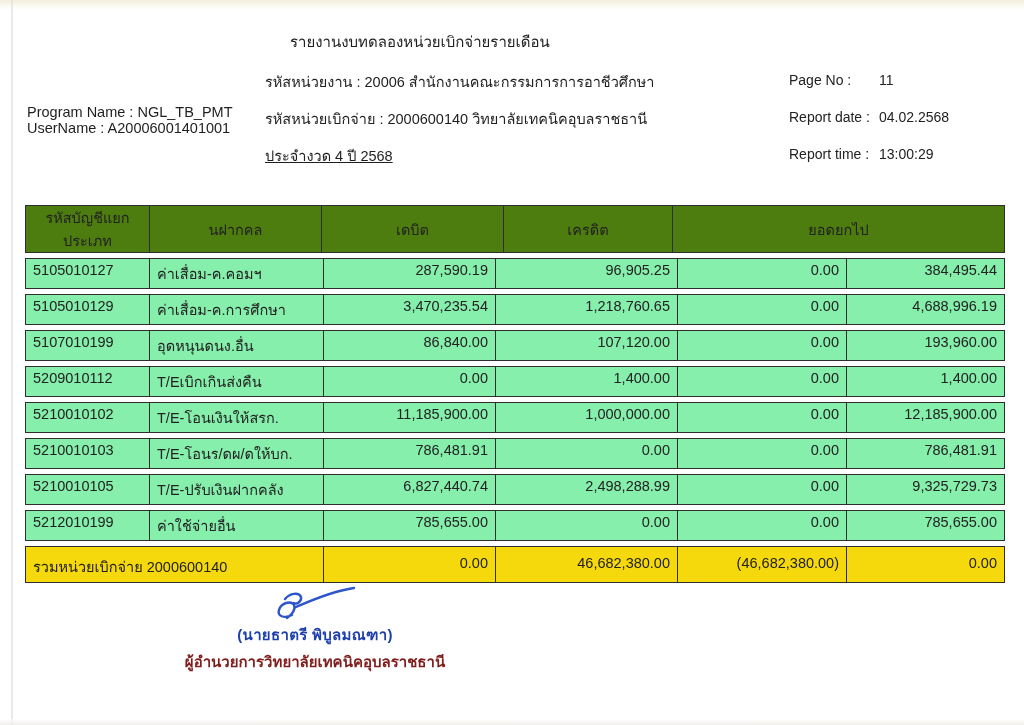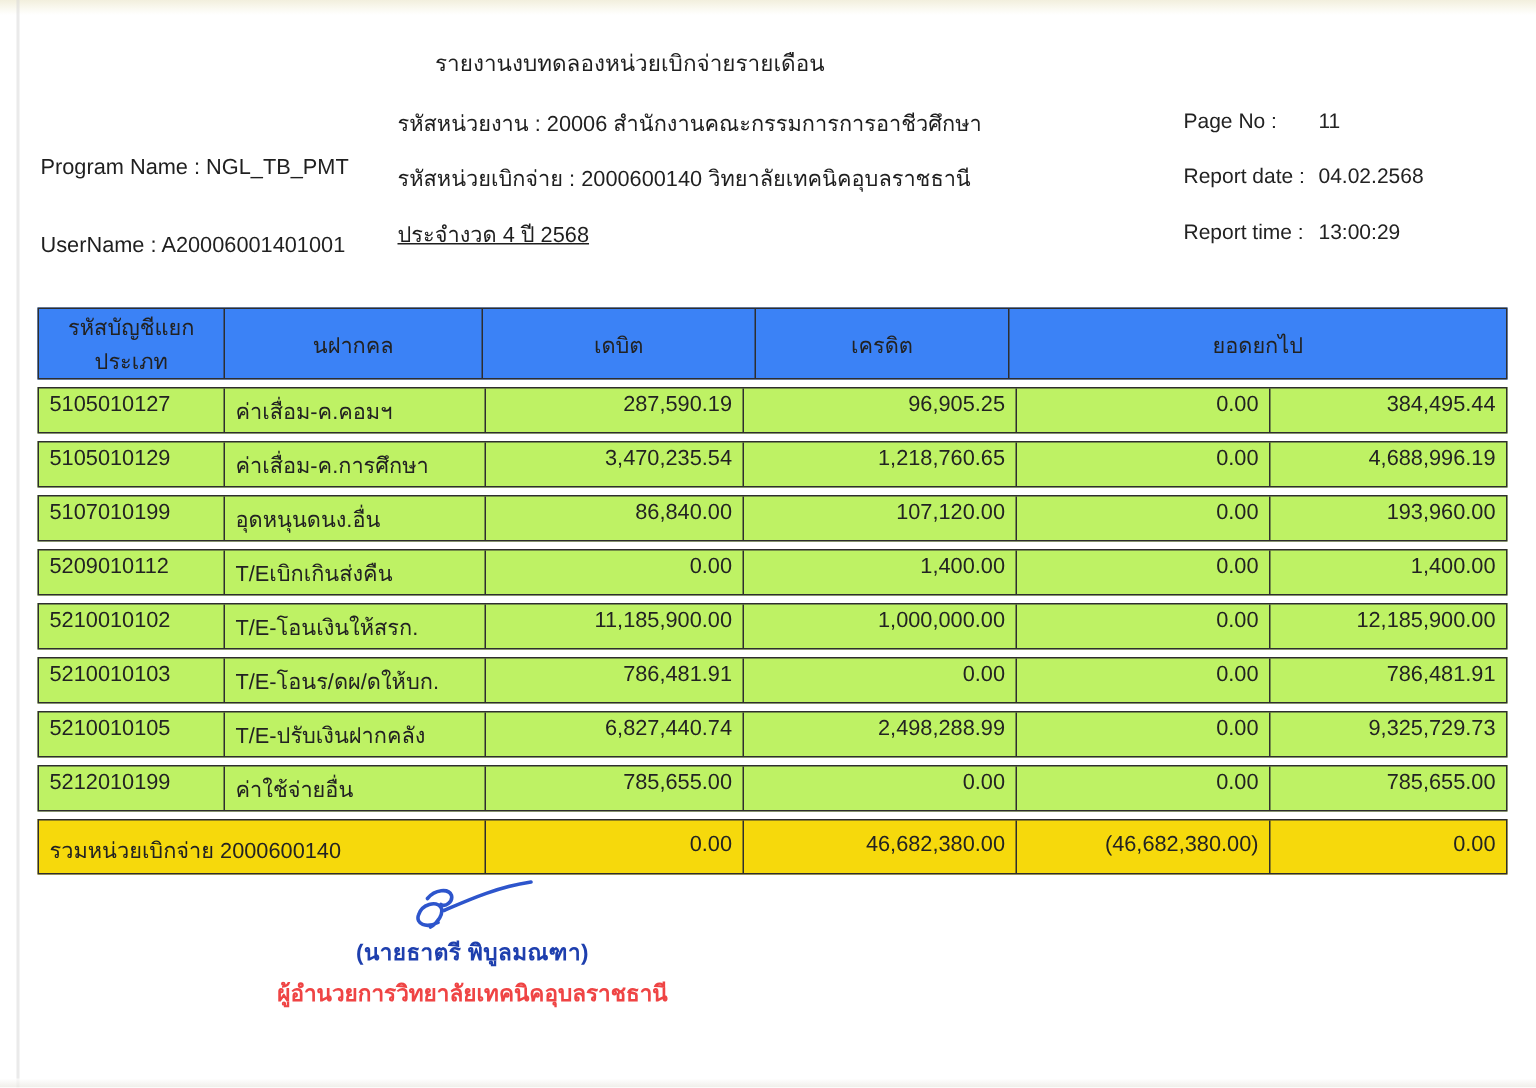--- a/index.html
+++ b/index.html
@@ -29,21 +29,21 @@
   }
   .hl { position: absolute; font-size: 14.5px; color: #1f1f1f; white-space: nowrap; }
   .center-block { position: absolute; left: 265px; width: 550px; font-size: 14.5px; color:#1f1f1f; white-space: nowrap; }
   .meta-label { position: absolute; left: 789px; font-size: 14px; }
   .meta-value { position: absolute; left: 879px; font-size: 14px; }
 
   
   .tbl { position: absolute; left: 25px; top: 205px; width: 980px; }
   .trow {
     display: flex; border: 1.6px solid #2e2e2e; margin-bottom: 5px;
-    background: #bef264; box-sizing: border-box; width: 980px;
+    background: #86efac; box-sizing: border-box; width: 980px;
   }
   .trow > div { box-sizing: border-box; border-left: 1.6px solid #2e2e2e; }
   .trow > div:first-child { border-left: none; }
   .c1 { width: 123px; } .c2 { width: 174px; } .c3 { width: 172px; }
   .c4 { width: 182px; } .c5 { width: 169px; } .c6 { flex: 1; }
   .cspan { width: 297px; }
   .thead { height: 48px; }
   .thead > div {
     display: flex; align-items: center; justify-content: center;
     font-size: 14.5px; text-align: center;
@@ -68,38 +68,38 @@
   <div class="scan-top"></div>
   <div class="scan-left"></div>
   <div class="scan-bottom"></div>
 
   <div class="title">รายงานงบทดลองหน่วยเบิกจ่ายรายเดือน</div>
 
   <div class="hl" style="left:27px; top:78px;margin-top:26px;">
     <span>Program Name :</span>
     <span>NGL_TB_PMT</span>
   </div>
-  <div class="hl" style="left:27px; top:120px;margin-top:36px;">
+  <div class="hl" style="left:27px; top:120px;">
     <span>UserName :</span>
     <span>A20006001401001</span>
   </div>
 
   <div class="center-block" style="top:70px;">รหัสหน่วยงาน : 20006 สำนักงานคณะกรรมการการอาชีวศึกษา</div>
   <div class="center-block" style="top:107px;">รหัสหน่วยเบิกจ่าย : 2000600140 วิทยาลัยเทคนิคอุบลราชธานี</div>
   <div class="center-block" style="top:144px;text-decoration:underline;">ประจำงวด 4 ปี 2568</div>
 
   <div class="meta-label" style="top:72px;">Page No :</div>
   <div class="meta-value" style="top:72px;">11</div>
   <div class="meta-label" style="top:109px;">Report date :</div>
   <div class="meta-value" style="top:109px;">04.02.2568</div>
   <div class="meta-label" style="top:146px;">Report time :</div>
   <div class="meta-value" style="top:146px;">13:00:29</div>
 
   <div class="tbl">
-    <div class="trow thead" style="background:#3b82f6;">
+    <div class="trow thead" style="background:#4d7c0f;">
       <div class="c1">รหัสบัญชีแยกประเภท</div>
       <div class="c3">นฝากคล</div>
       <div class="c4">เดบิต</div>
       <div class="c5">เครดิต</div>
       <div class="c6">ยอดยกไป</div>
     </div>
 
     <div class="trow drow">
       <div class="c1 cell-left">5105010127</div>
       <div class="c2 cell-left">ค่าเสื่อม-ค.คอมฯ</div>
@@ -174,15 +174,15 @@
     </div>
   </div>
 
   <div class="sig-wrap">
     <svg class="sig-svg" width="90" height="36" viewBox="0 0 90 36">
       <path d="M22,30 C14,34 7,31 9,25 C11,18 21,15 24,20 C26,24 22,30 17,33
                M15,14 C20,8 29,7 31,12 C32,16 27,20 24,18
                M26,22 C40,16 62,6 84,3" fill="none" stroke="#2d55cc" stroke-width="2.4" stroke-linecap="round" stroke-linejoin="round"></path>
     </svg>
     <div class="sig-name" style="color:#1e3fae;">(นายธาตรี  พิบูลมณฑา)</div>
-    <div class="sig-title" style="color:#ef4444;font-family:Liberation Serif, serif;">ผู้อำนวยการวิทยาลัยเทคนิคอุบลราชธานี</div>
+    <div class="sig-title" style="color:#7f1d1d;font-family:Liberation Serif, serif;">ผู้อำนวยการวิทยาลัยเทคนิคอุบลราชธานี</div>
   </div>
 </div>
 
 </body></html>

